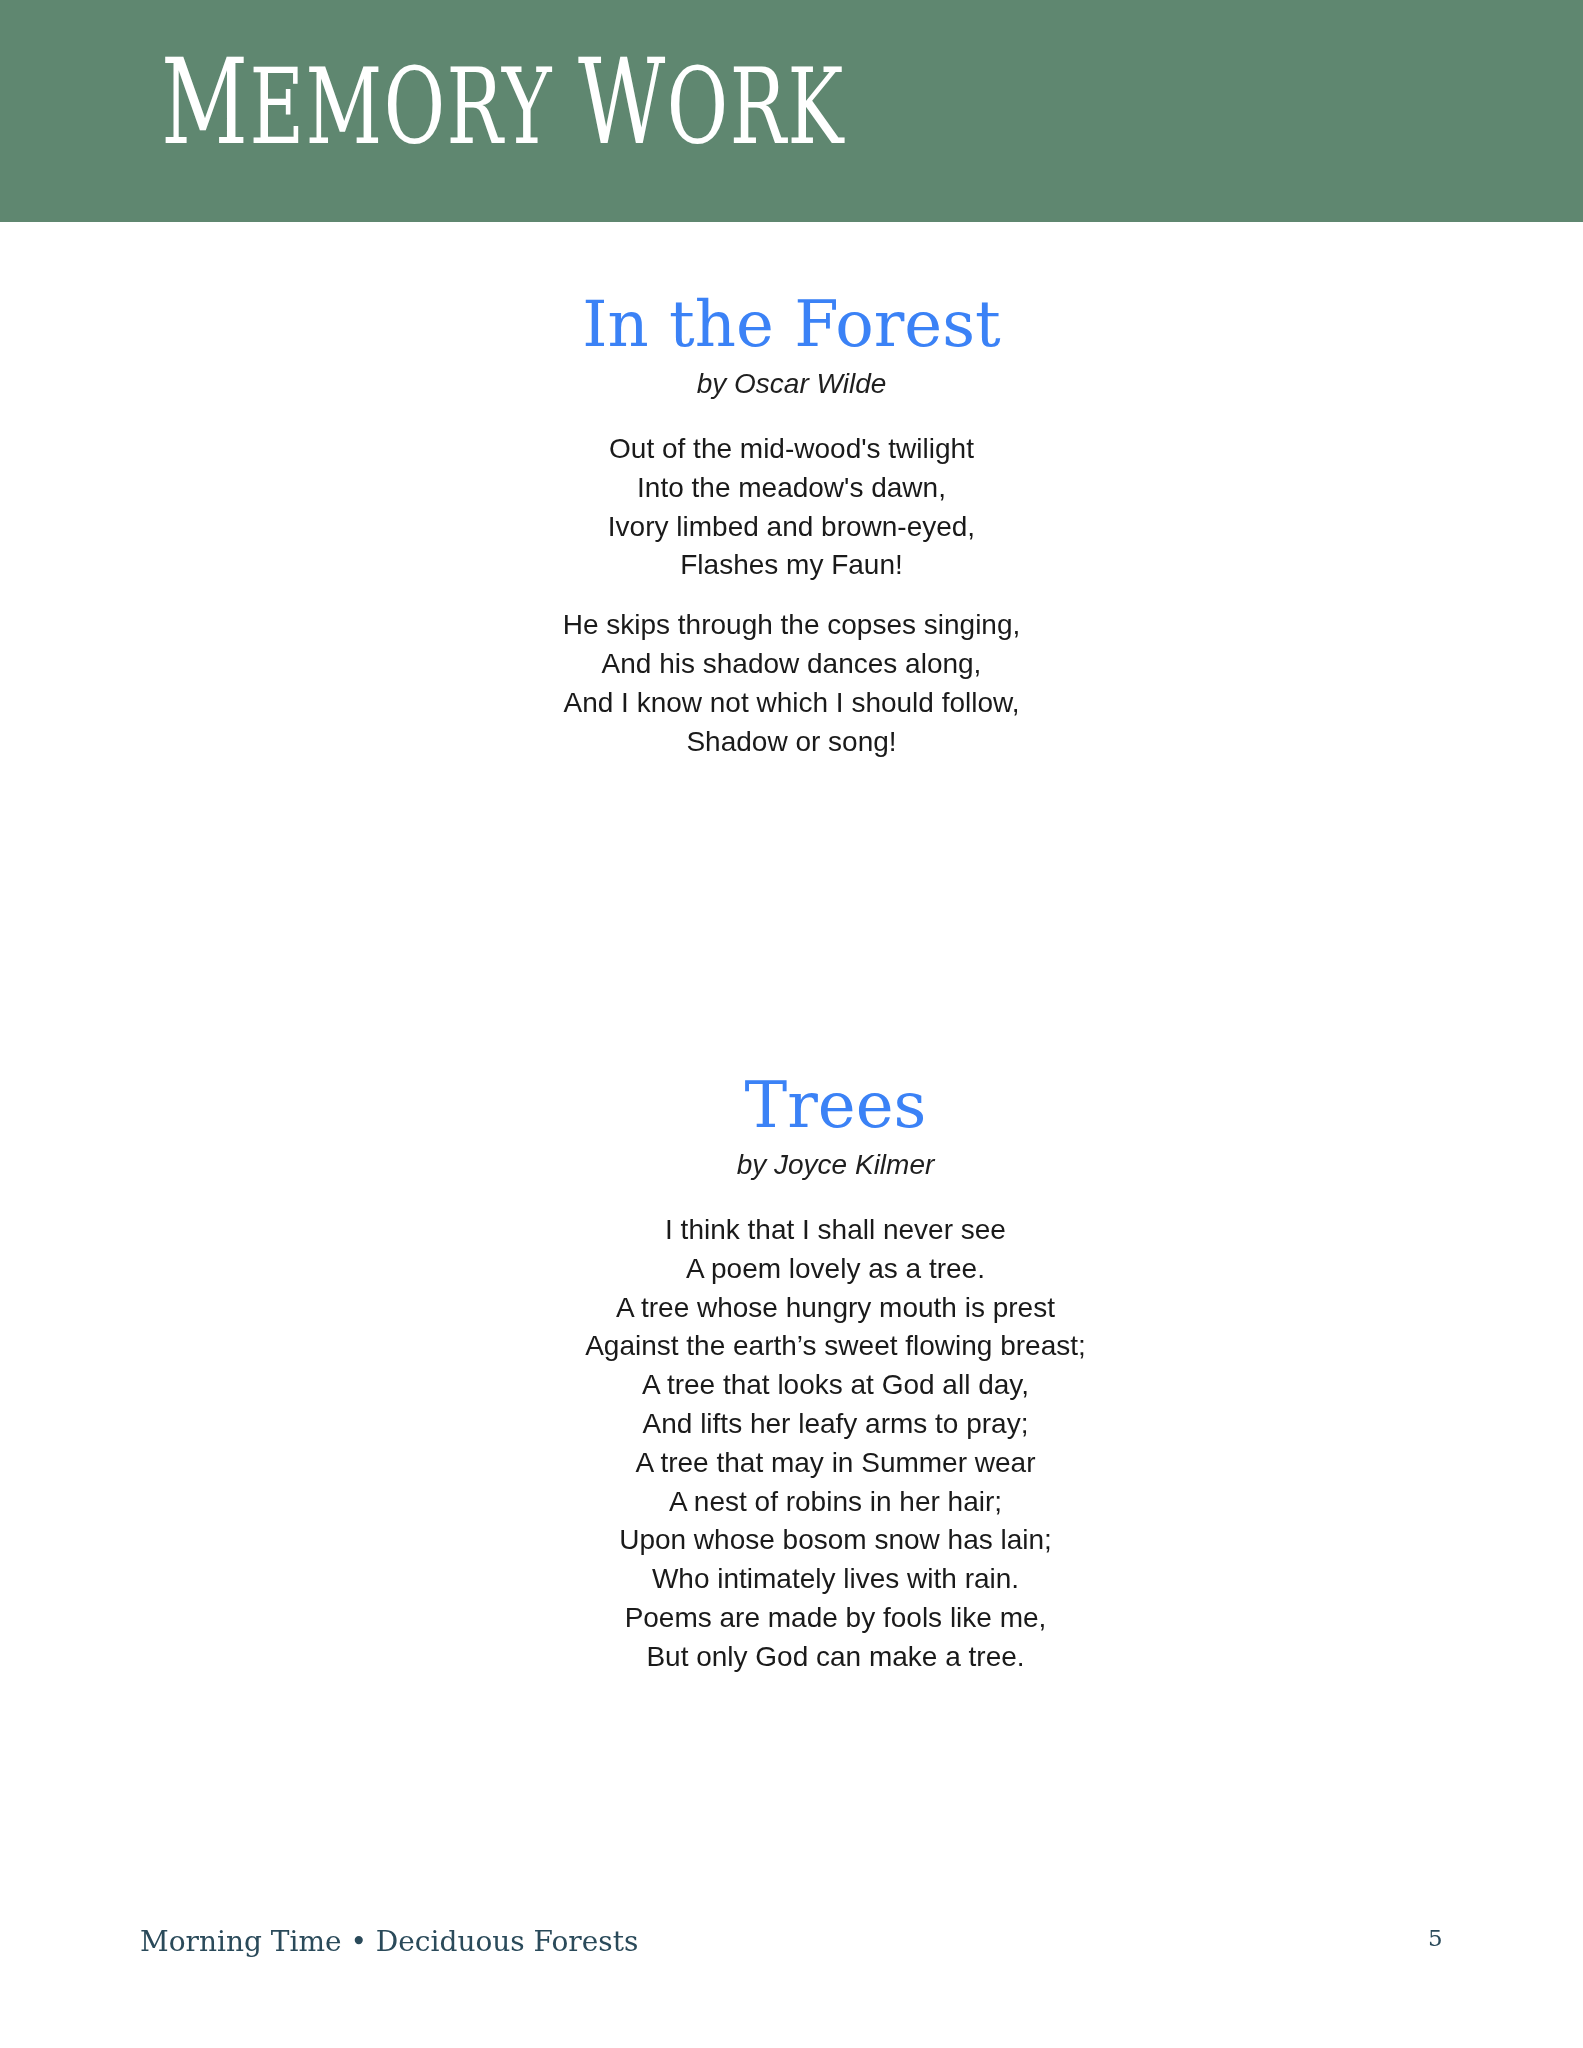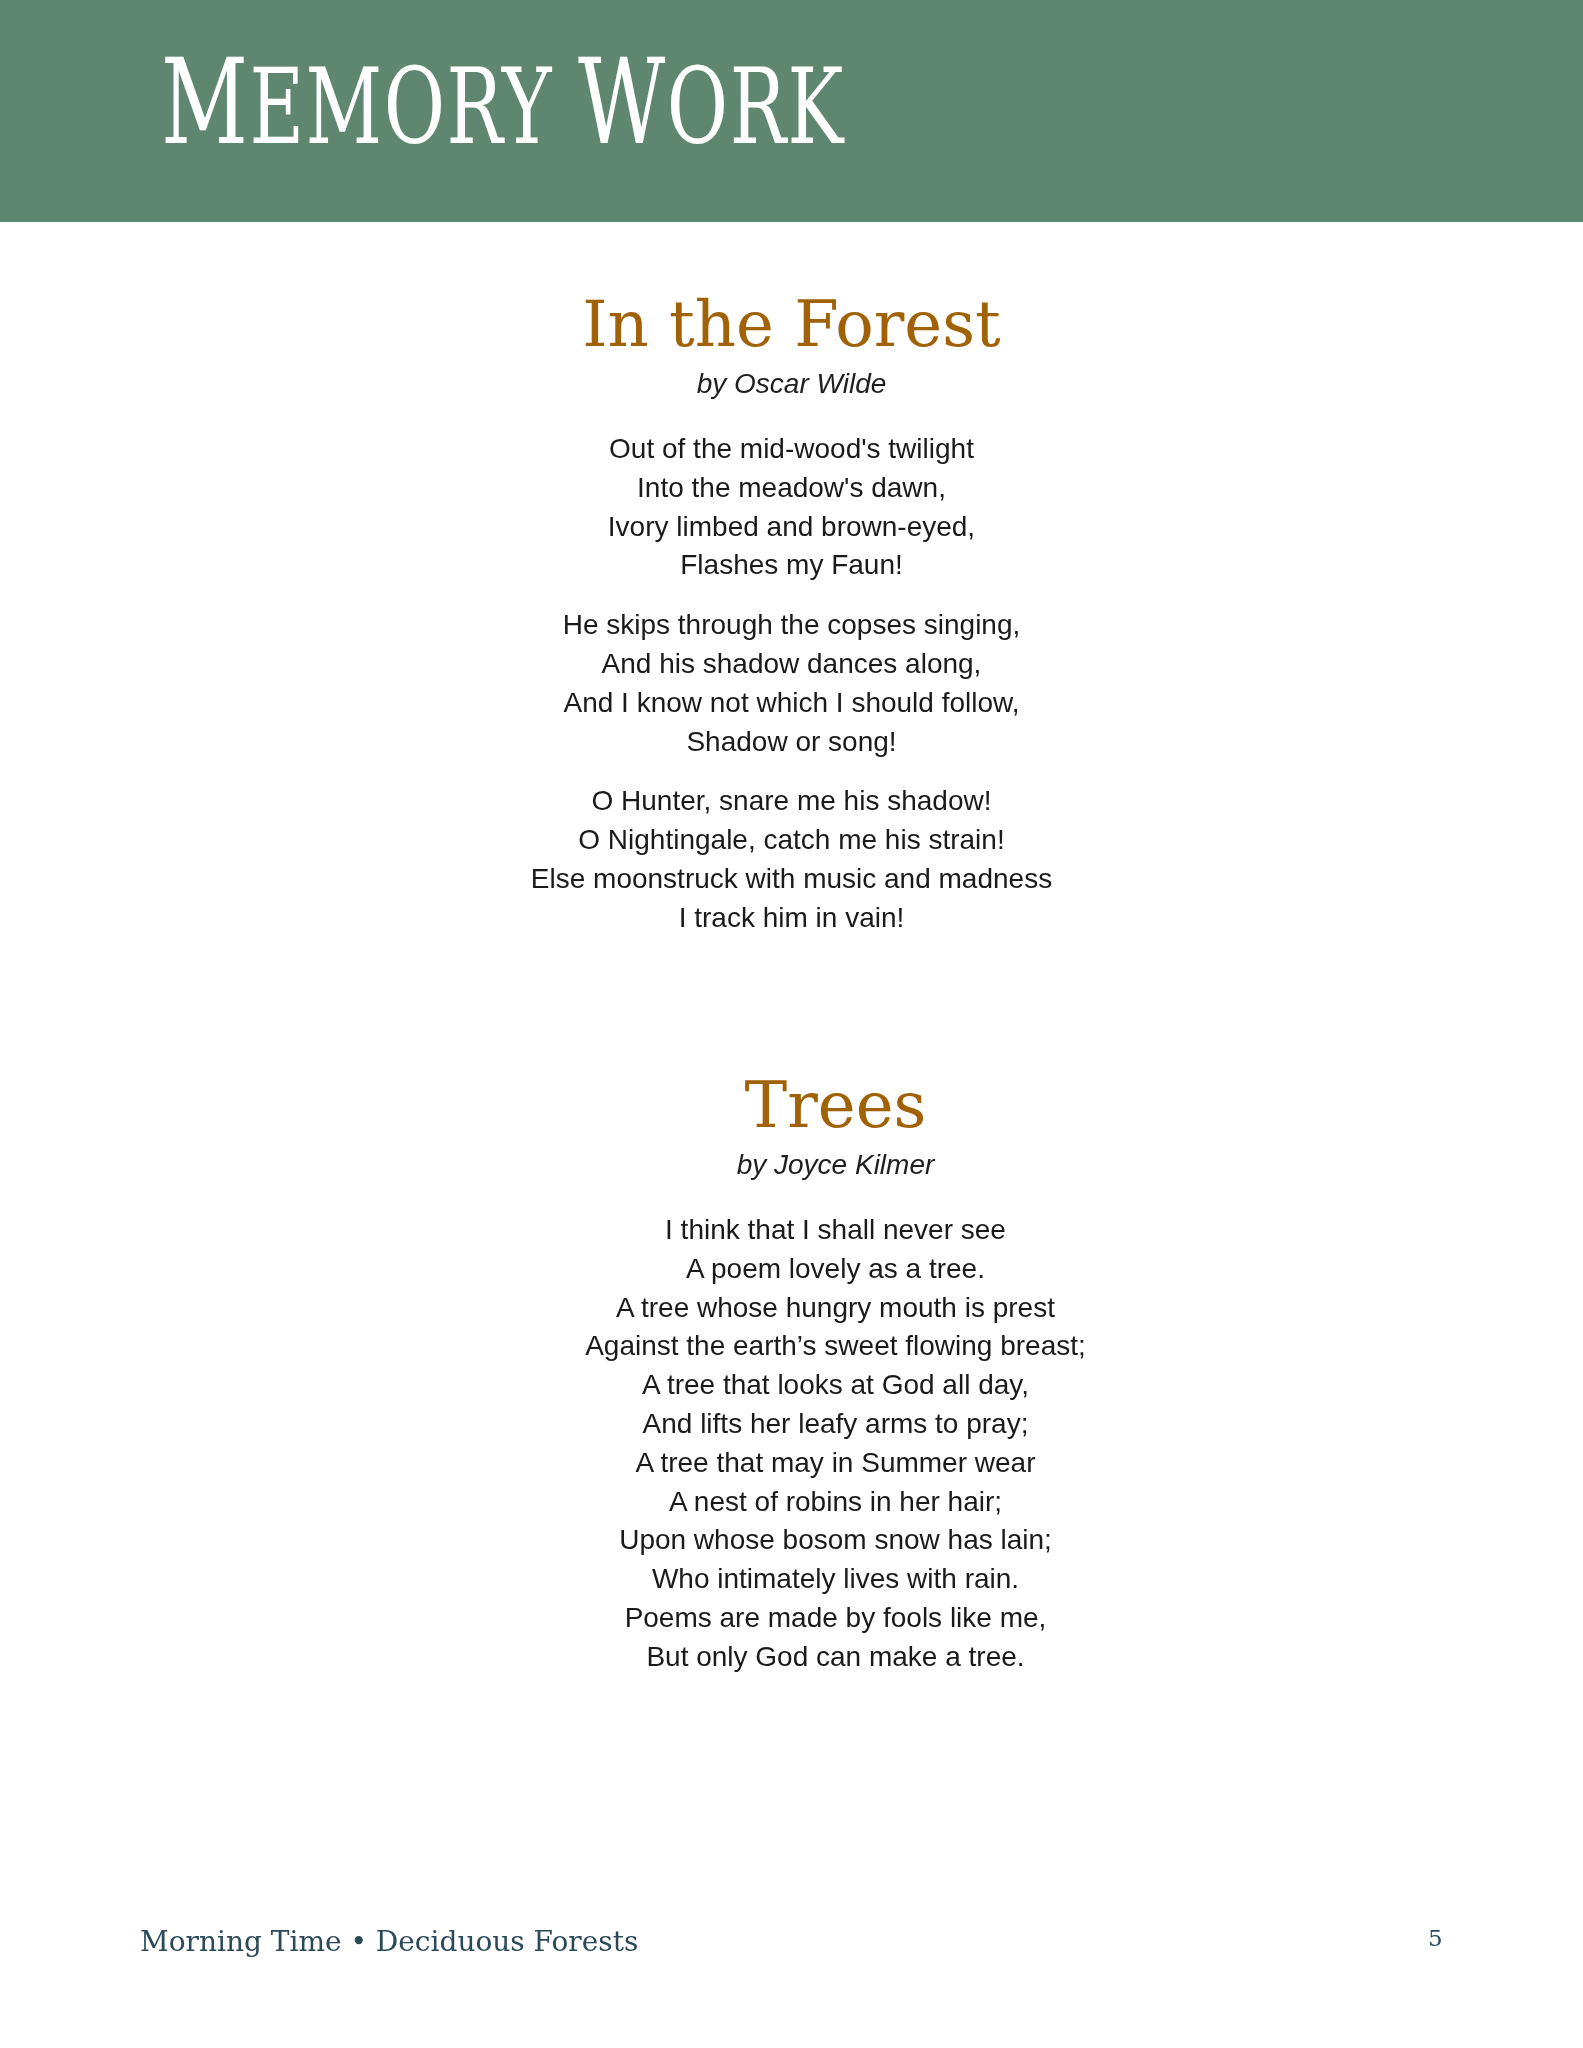--- a/index.html
+++ b/index.html
@@ -40,21 +40,21 @@
       font-size: 118px;
     }
     .poem {
       position: absolute;
       left: 0;
       width: 1583px;
       text-align: center;
     }
     .poem-title {
       font-family: "DejaVu Serif", serif;
-      color: #a16207;
+      color: #3b82f6;
       font-size: 64px;
       font-weight: 500;
       line-height: 1;
       margin: 0;
     }
     .poem-author {
       font-size: 28px;
       color: #1f1f1f;
       margin-top: 14px;
       line-height: 1;
@@ -110,26 +110,20 @@
     <div class="stanza-line">Into the meadow's dawn,</div>
     <div class="stanza-line">Ivory limbed and brown-eyed,</div>
     <div class="stanza-line">Flashes my Faun!</div>
   </div>
   <div class="stanza">
     <div class="stanza-line">He skips through the copses singing,</div>
     <div class="stanza-line">And his shadow dances along,</div>
     <div class="stanza-line">And I know not which I should follow,</div>
     <div class="stanza-line">Shadow or song!</div>
   </div>
-  <div class="stanza">
-    <div class="stanza-line">O Hunter, snare me his shadow!</div>
-    <div class="stanza-line">O Nightingale, catch me his strain!</div>
-    <div class="stanza-line">Else moonstruck with music and madness</div>
-    <div class="stanza-line">I track him in vain!</div>
-  </div>
 </section>
 
 <section class="poem poem-2">
   <h2 class="poem-title">Trees</h2>
   <div class="poem-author">by Joyce Kilmer</div>
 
   <div class="stanza">
     <div class="stanza-line">I think that I shall never see</div>
     <div class="stanza-line">A poem lovely as a tree.</div>
     <div class="stanza-line">A tree whose hungry mouth is prest</div>

